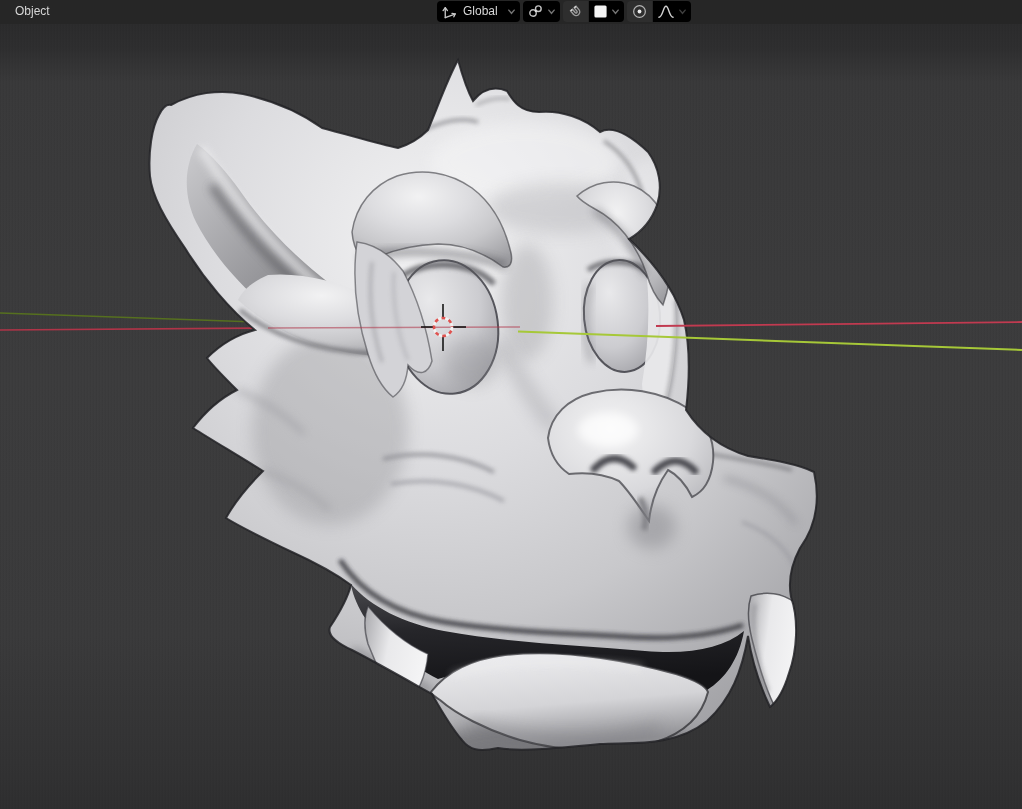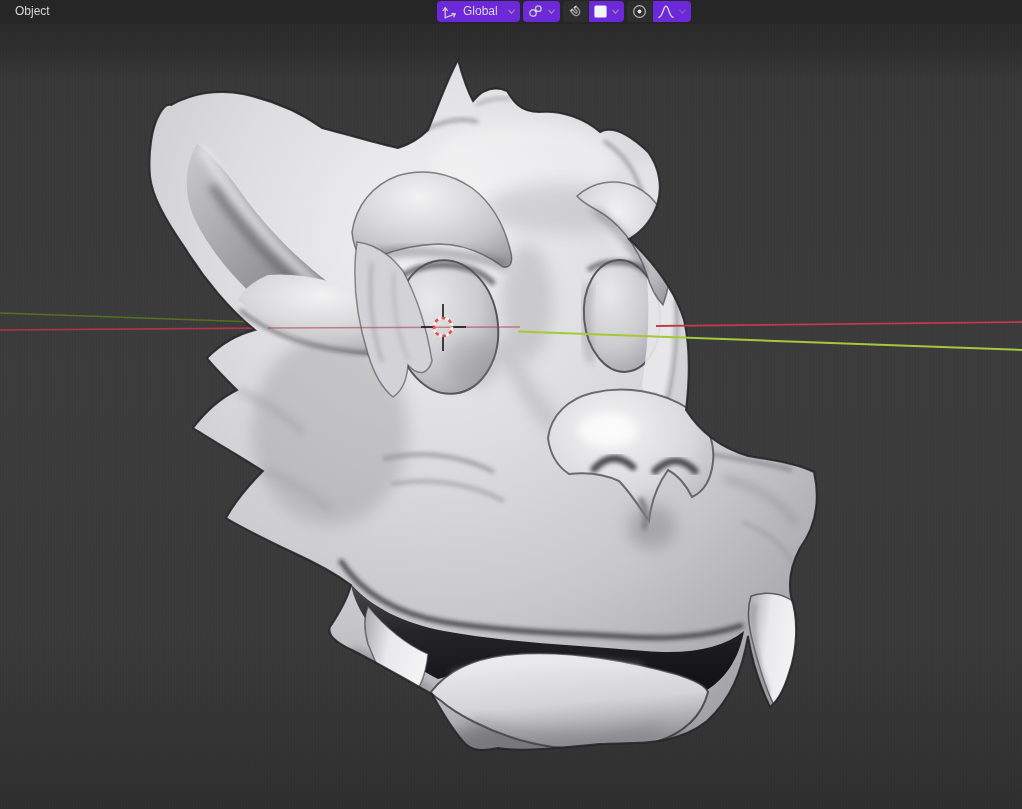--- a/index.html
+++ b/index.html
@@ -6,21 +6,21 @@
   .app{position:relative;width:1022px;height:809px;overflow:hidden;
        font-family:"Liberation Sans","DejaVu Sans",sans-serif;
        padding-left:30px;
        -webkit-font-smoothing:antialiased;}
   
   .vp-header{position:absolute;left:0;top:0;width:100%;height:24px;
              background:#262626;z-index:5;}
   .menu-item{position:absolute;left:11px;top:4px;font-size:12px;color:#d6d6d6;
              cursor:default;padding:0 4px;border-radius:3px;}
   .toolbar{position:absolute;left:437px;top:1px;display:flex;gap:3px;align-items:center;}
-  .btn{display:flex;align-items:center;height:21px;background:#6d28d9;
+  .btn{display:flex;align-items:center;height:21px;background:#000000;
        border-radius:4px;padding:0 4px;gap:3px;}
   .btn svg{display:block;}
   .btn-label{font-size:12px;color:#d8d8d8;padding:0 6px 1px 2px;}
   .pair{display:flex;gap:1px;}
   .pair .seg-l{border-radius:4px 0 0 4px;}
   .pair .seg-r{border-radius:0 4px 4px 0;}
   .toggle-btn{background:#2e2e2e;}
   .chev{opacity:.75;}
   .chev.dim{opacity:.4;}
   

